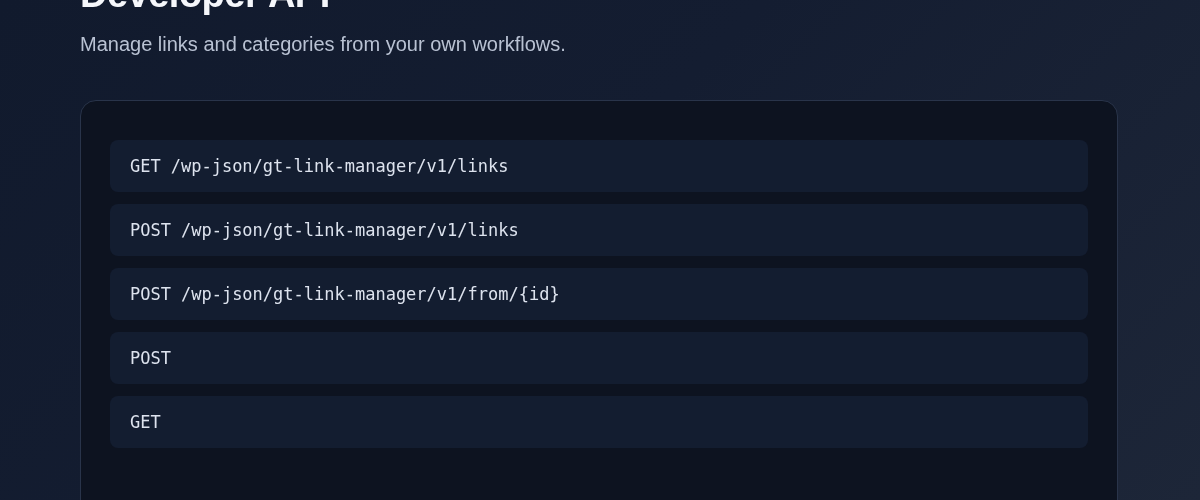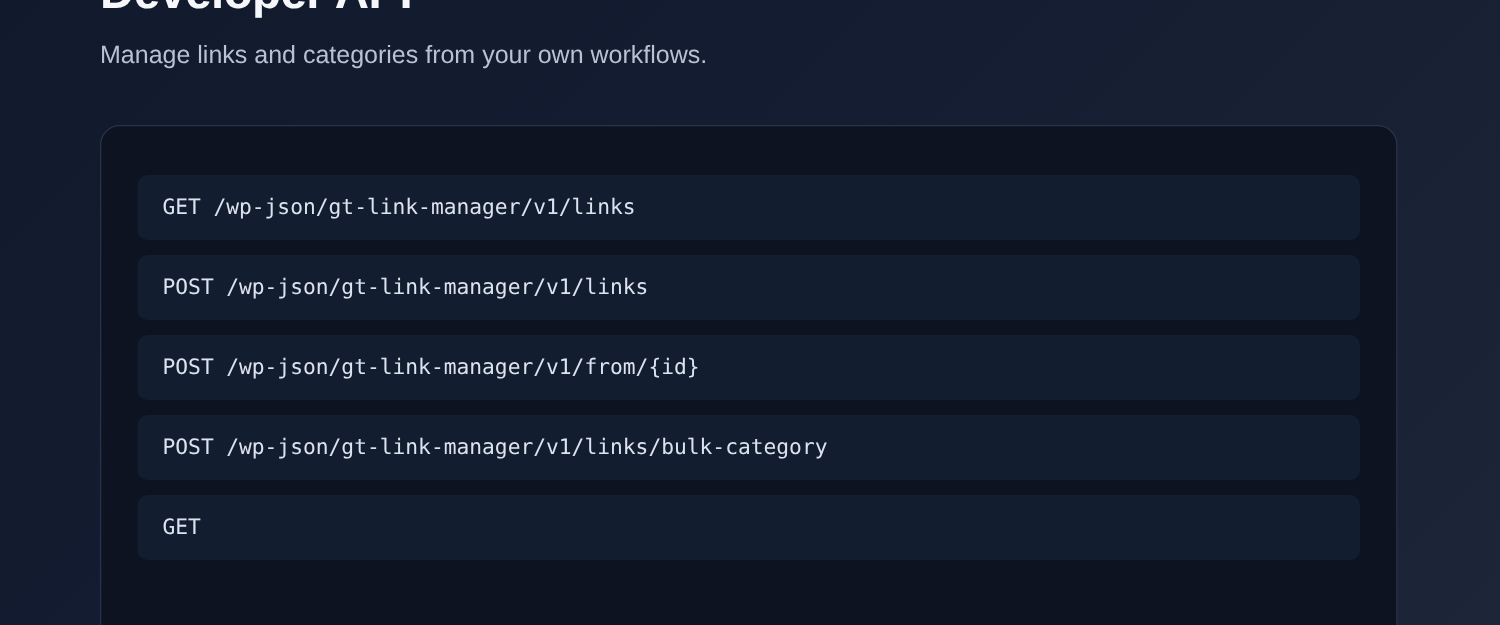--- a/index.html
+++ b/index.html
@@ -78,19 +78,19 @@
     <div class="endpoint-row">
       <span class="endpoint-method">GET</span><span class="endpoint-path">/wp-json/gt-link-manager/v1/links</span>
     </div>
     <div class="endpoint-row">
       <span class="endpoint-method">POST</span><span class="endpoint-path">/wp-json/gt-link-manager/v1/links</span>
     </div>
     <div class="endpoint-row">
       <span class="endpoint-method">POST</span><span class="endpoint-path">/wp-json/gt-link-manager/v1/from/{id}</span>
     </div>
     <div class="endpoint-row">
-      <span class="endpoint-method">POST</span><span class="endpoint-path">/wp-json/gt-link-manager/v1/links/bulk-category</span>
+      <span class="endpoint-method">POST</span>
     </div>
     <div class="endpoint-row">
       <span class="endpoint-method">GET</span>
     </div>
   </div>
 </div>
 
 </body></html>

